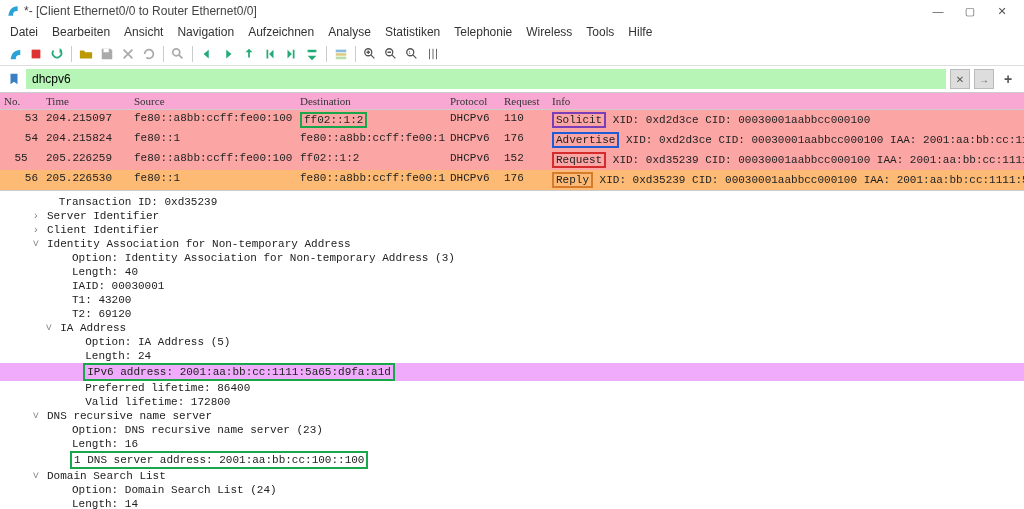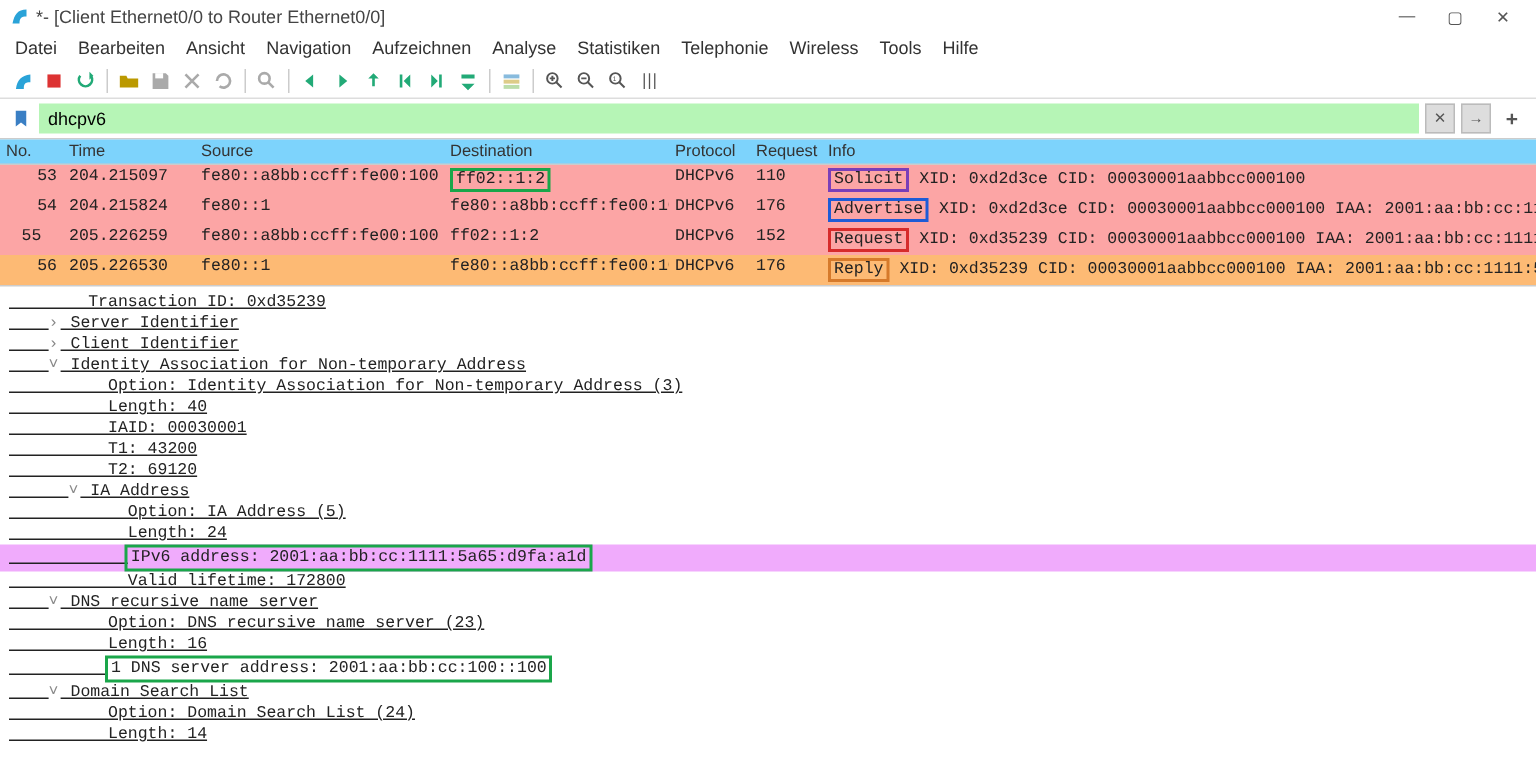--- a/index.html
+++ b/index.html
@@ -15,32 +15,32 @@
   .toolbar .sep { width: 1px; height: 16px; background: #ccc; margin: 0 2px; }
   .tbtn { width: 18px; height: 18px; display: flex; align-items: center; justify-content: center; }
   .tbtn svg { width: 14px; height: 14px; }
   .filterbar { display: flex; align-items: center; padding: 3px 6px; gap: 4px; }
   .filterbar .ficon { width: 16px; height: 16px; display:flex; align-items:center; justify-content:center; }
   .filterbar input { flex: 1; border: none; outline: none; background: #b6f5b6; padding: 3px 6px; font-size: 12px; height: 20px; }
   .filterbar .fbtn { width: 20px; height: 20px; background: #ddd; display: flex; align-items:center; justify-content:center; font-size: 10px; color:#555; border:1px solid #bbb; }
   .filterbar .fbtn:last-child { background:#fff; border:none; }
   .packet-list { border-top: 1px solid #ccc; border-bottom: 1px solid #ccc; }
   .plhead, .plrow { display: grid; grid-template-columns: 42px 88px 166px 150px 54px 48px 1fr; font-family: "Consolas","Courier New",monospace; font-size: 11px; }
-  .plhead { background: #7dd3fc; color: #333; font-family: Liberation Sans, sans-serif; border-bottom: 1px solid #ccc; }
+  .plhead { background: #f9a8d4; color: #333; font-family: Liberation Serif, serif; border-bottom: 1px solid #ccc; }
   .plhead div, .plrow div { padding: 2px 4px; white-space: nowrap; overflow: hidden; }
   .plrow { background: #fca5a5; }
   .plrow.sel { background: #fdba74; }
   .box { border: 2px solid; padding: 0 2px; display:inline-block; }
   .b-green { border-color: #1aa64a; }
   .b-purple { border-color: #7a3fb8; }
   .b-blue { border-color: #1e5bd6; }
   .b-red { border-color: #d62b2b; }
   .b-orange { border-color: #d67a2b; }
   .details { flex: 1; overflow-y: auto; padding: 4px 0; font-family: "Consolas","Courier New",monospace; font-size: 11px; line-height: 14px; }
-  .details .line { white-space: pre; padding: 0 6px; text-decoration: underline; }
+  .details .line { white-space: pre; padding: 0 6px; }
   .details .hl { background: #f0abfc; }
   .details .boxed { border: 2px solid #1aa64a; display: inline-block; padding: 0 2px; margin-left:-2px; }
   .caret { display:inline-block; width: 8px; color:#888; }
 </style>
 </head>
 <body>
 
 <div class="titlebar">
   <span class="fin"><svg viewBox="0 0 24 24">
         <path fill="#2aa3d8" d="M4 20 C6 10 10 4 20 4 L20 12 C14 12 12 14 12 20 Z"></path>
@@ -246,20 +246,21 @@
     <div class="line">    <span class="caret">˅</span> Identity Association for Non-temporary Address</div>
     <div class="line">          Option: Identity Association for Non-temporary Address (3)</div>
     <div class="line">          Length: 40</div>
     <div class="line">          IAID: 00030001</div>
     <div class="line">          T1: 43200</div>
     <div class="line">          T2: 69120</div>
     <div class="line">      <span class="caret">˅</span> IA Address</div>
     <div class="line">            Option: IA Address (5)</div>
     <div class="line">            Length: 24</div>
     <div class="line hl">            <span class="boxed">IPv6 address: 2001:aa:bb:cc:1111:5a65:d9fa:a1d</span></div>
+    <div class="line">            Preferred lifetime: 86400</div>
     <div class="line">            Valid lifetime: 172800</div>
     <div class="line">    <span class="caret">˅</span> DNS recursive name server</div>
     <div class="line">          Option: DNS recursive name server (23)</div>
     <div class="line">          Length: 16</div>
     <div class="line">          <span class="boxed">1 DNS server address: 2001:aa:bb:cc:100::100</span></div>
     <div class="line">    <span class="caret">˅</span> Domain Search List</div>
     <div class="line">          Option: Domain Search List (24)</div>
     <div class="line">          Length: 14</div>
   </div>
 

